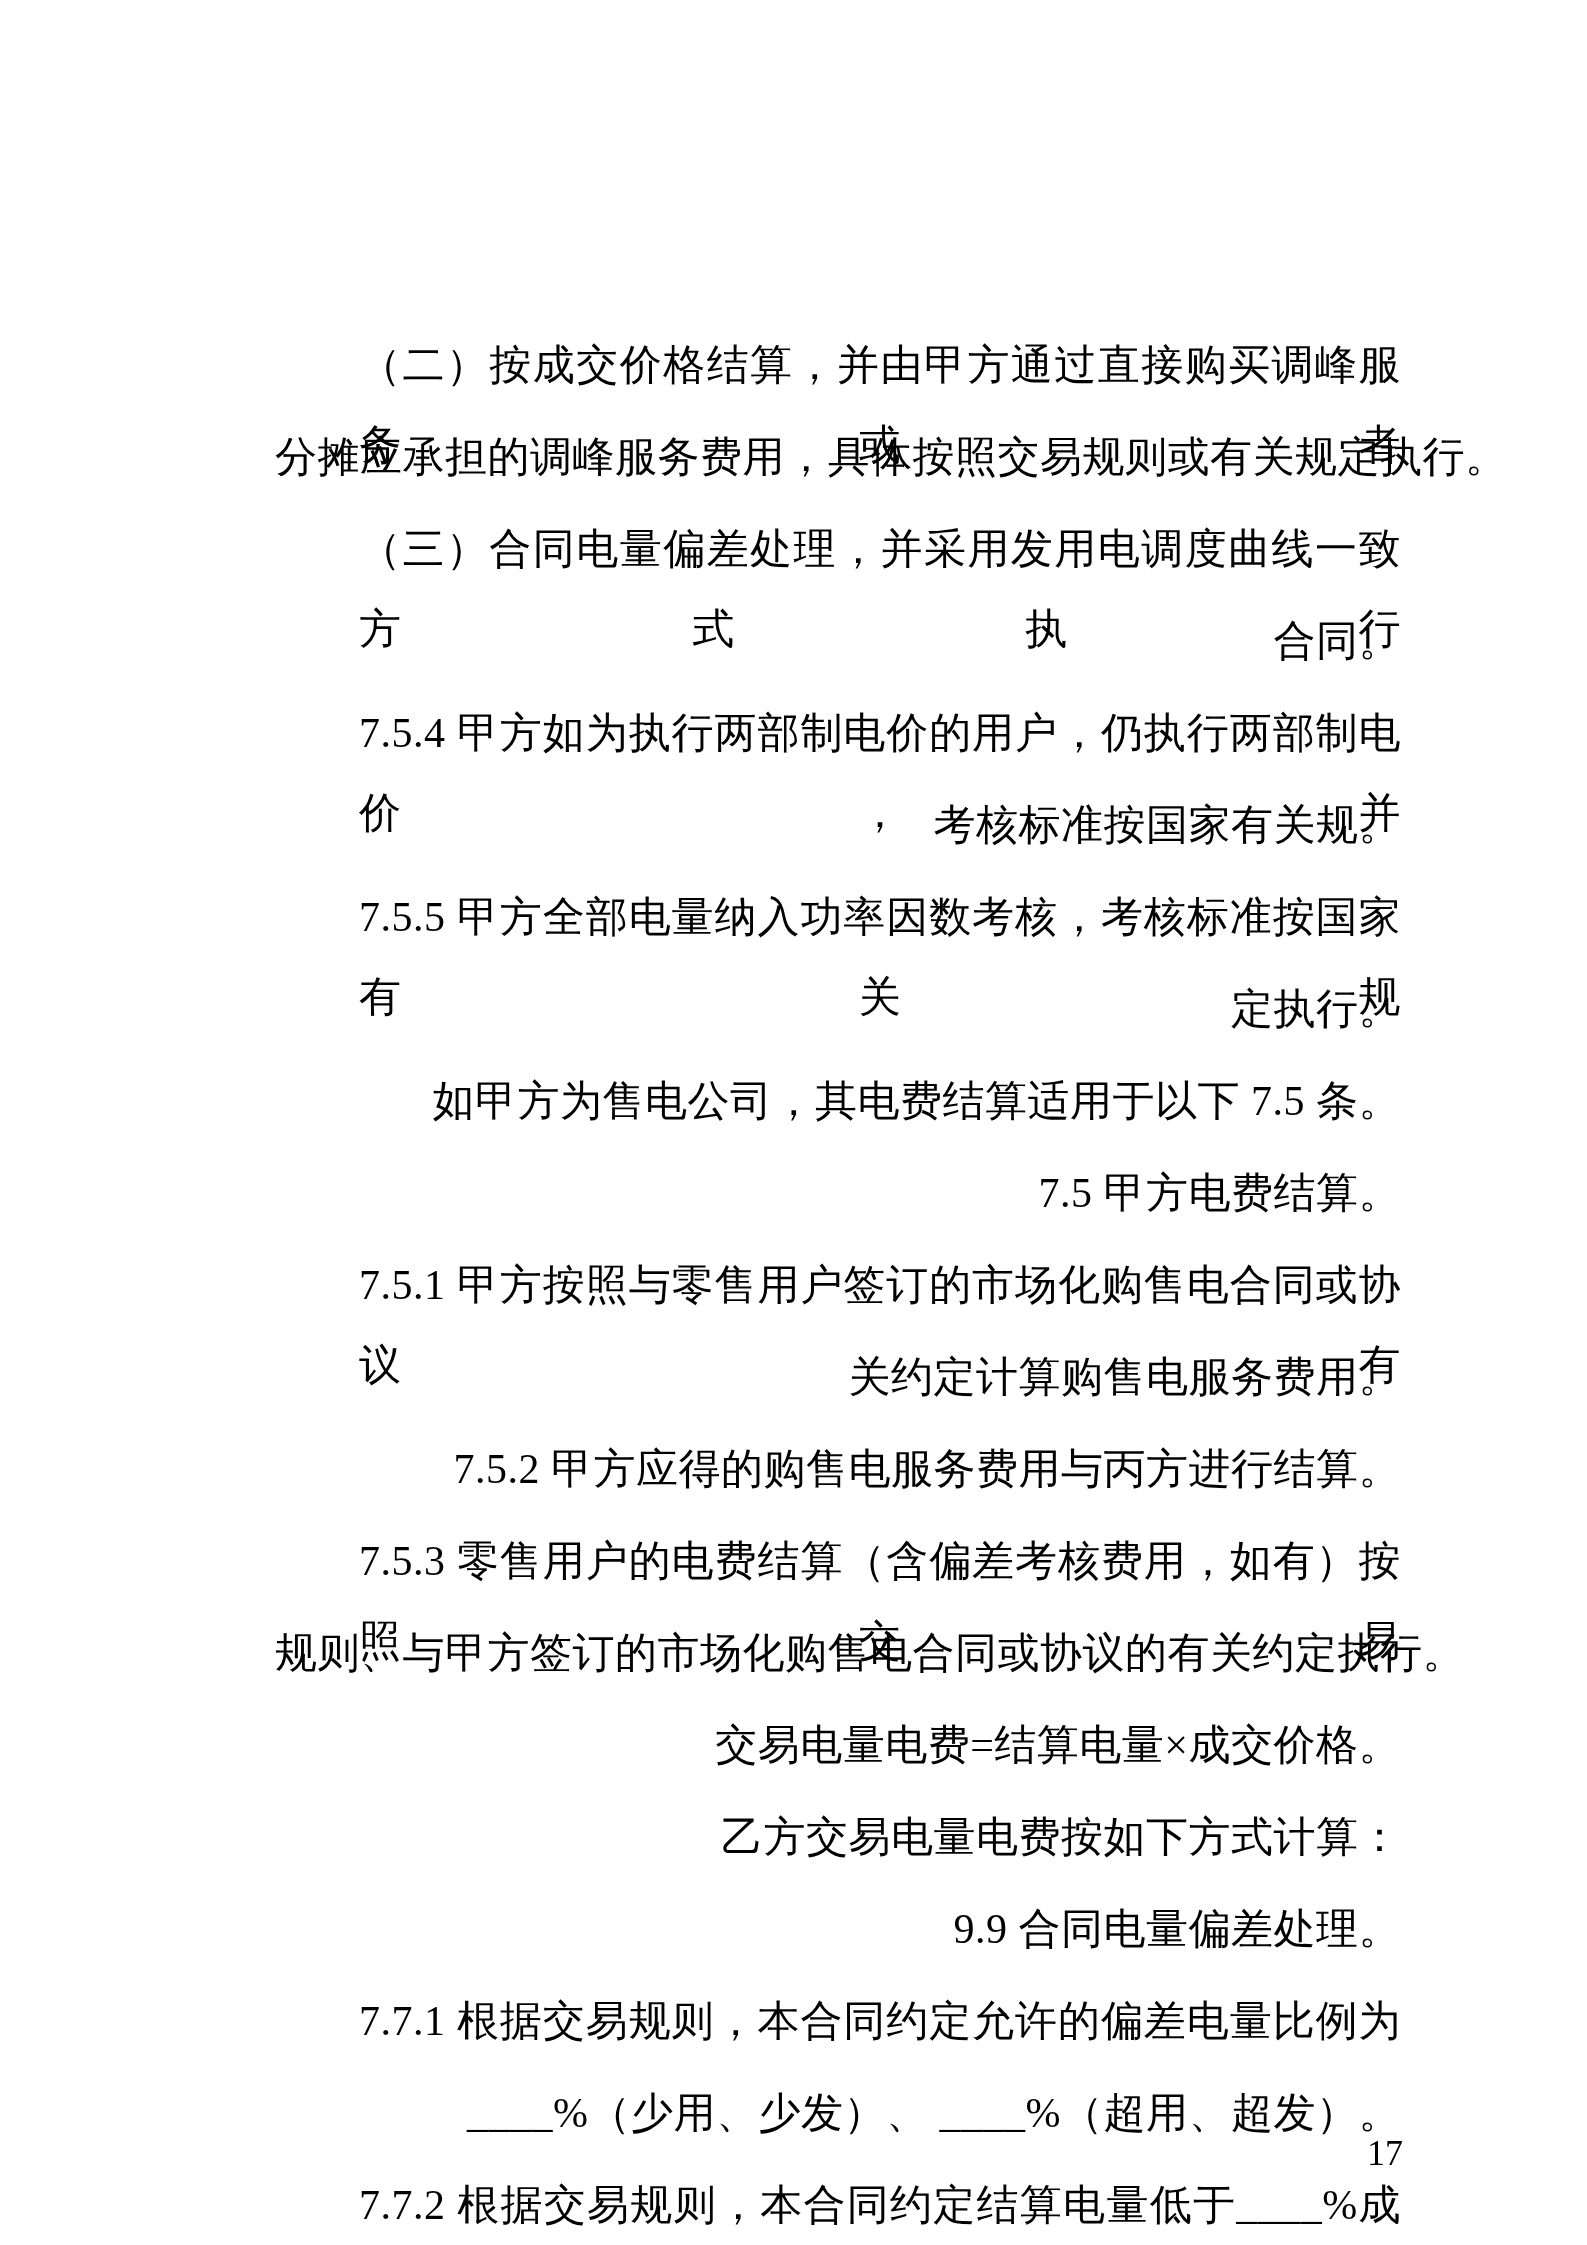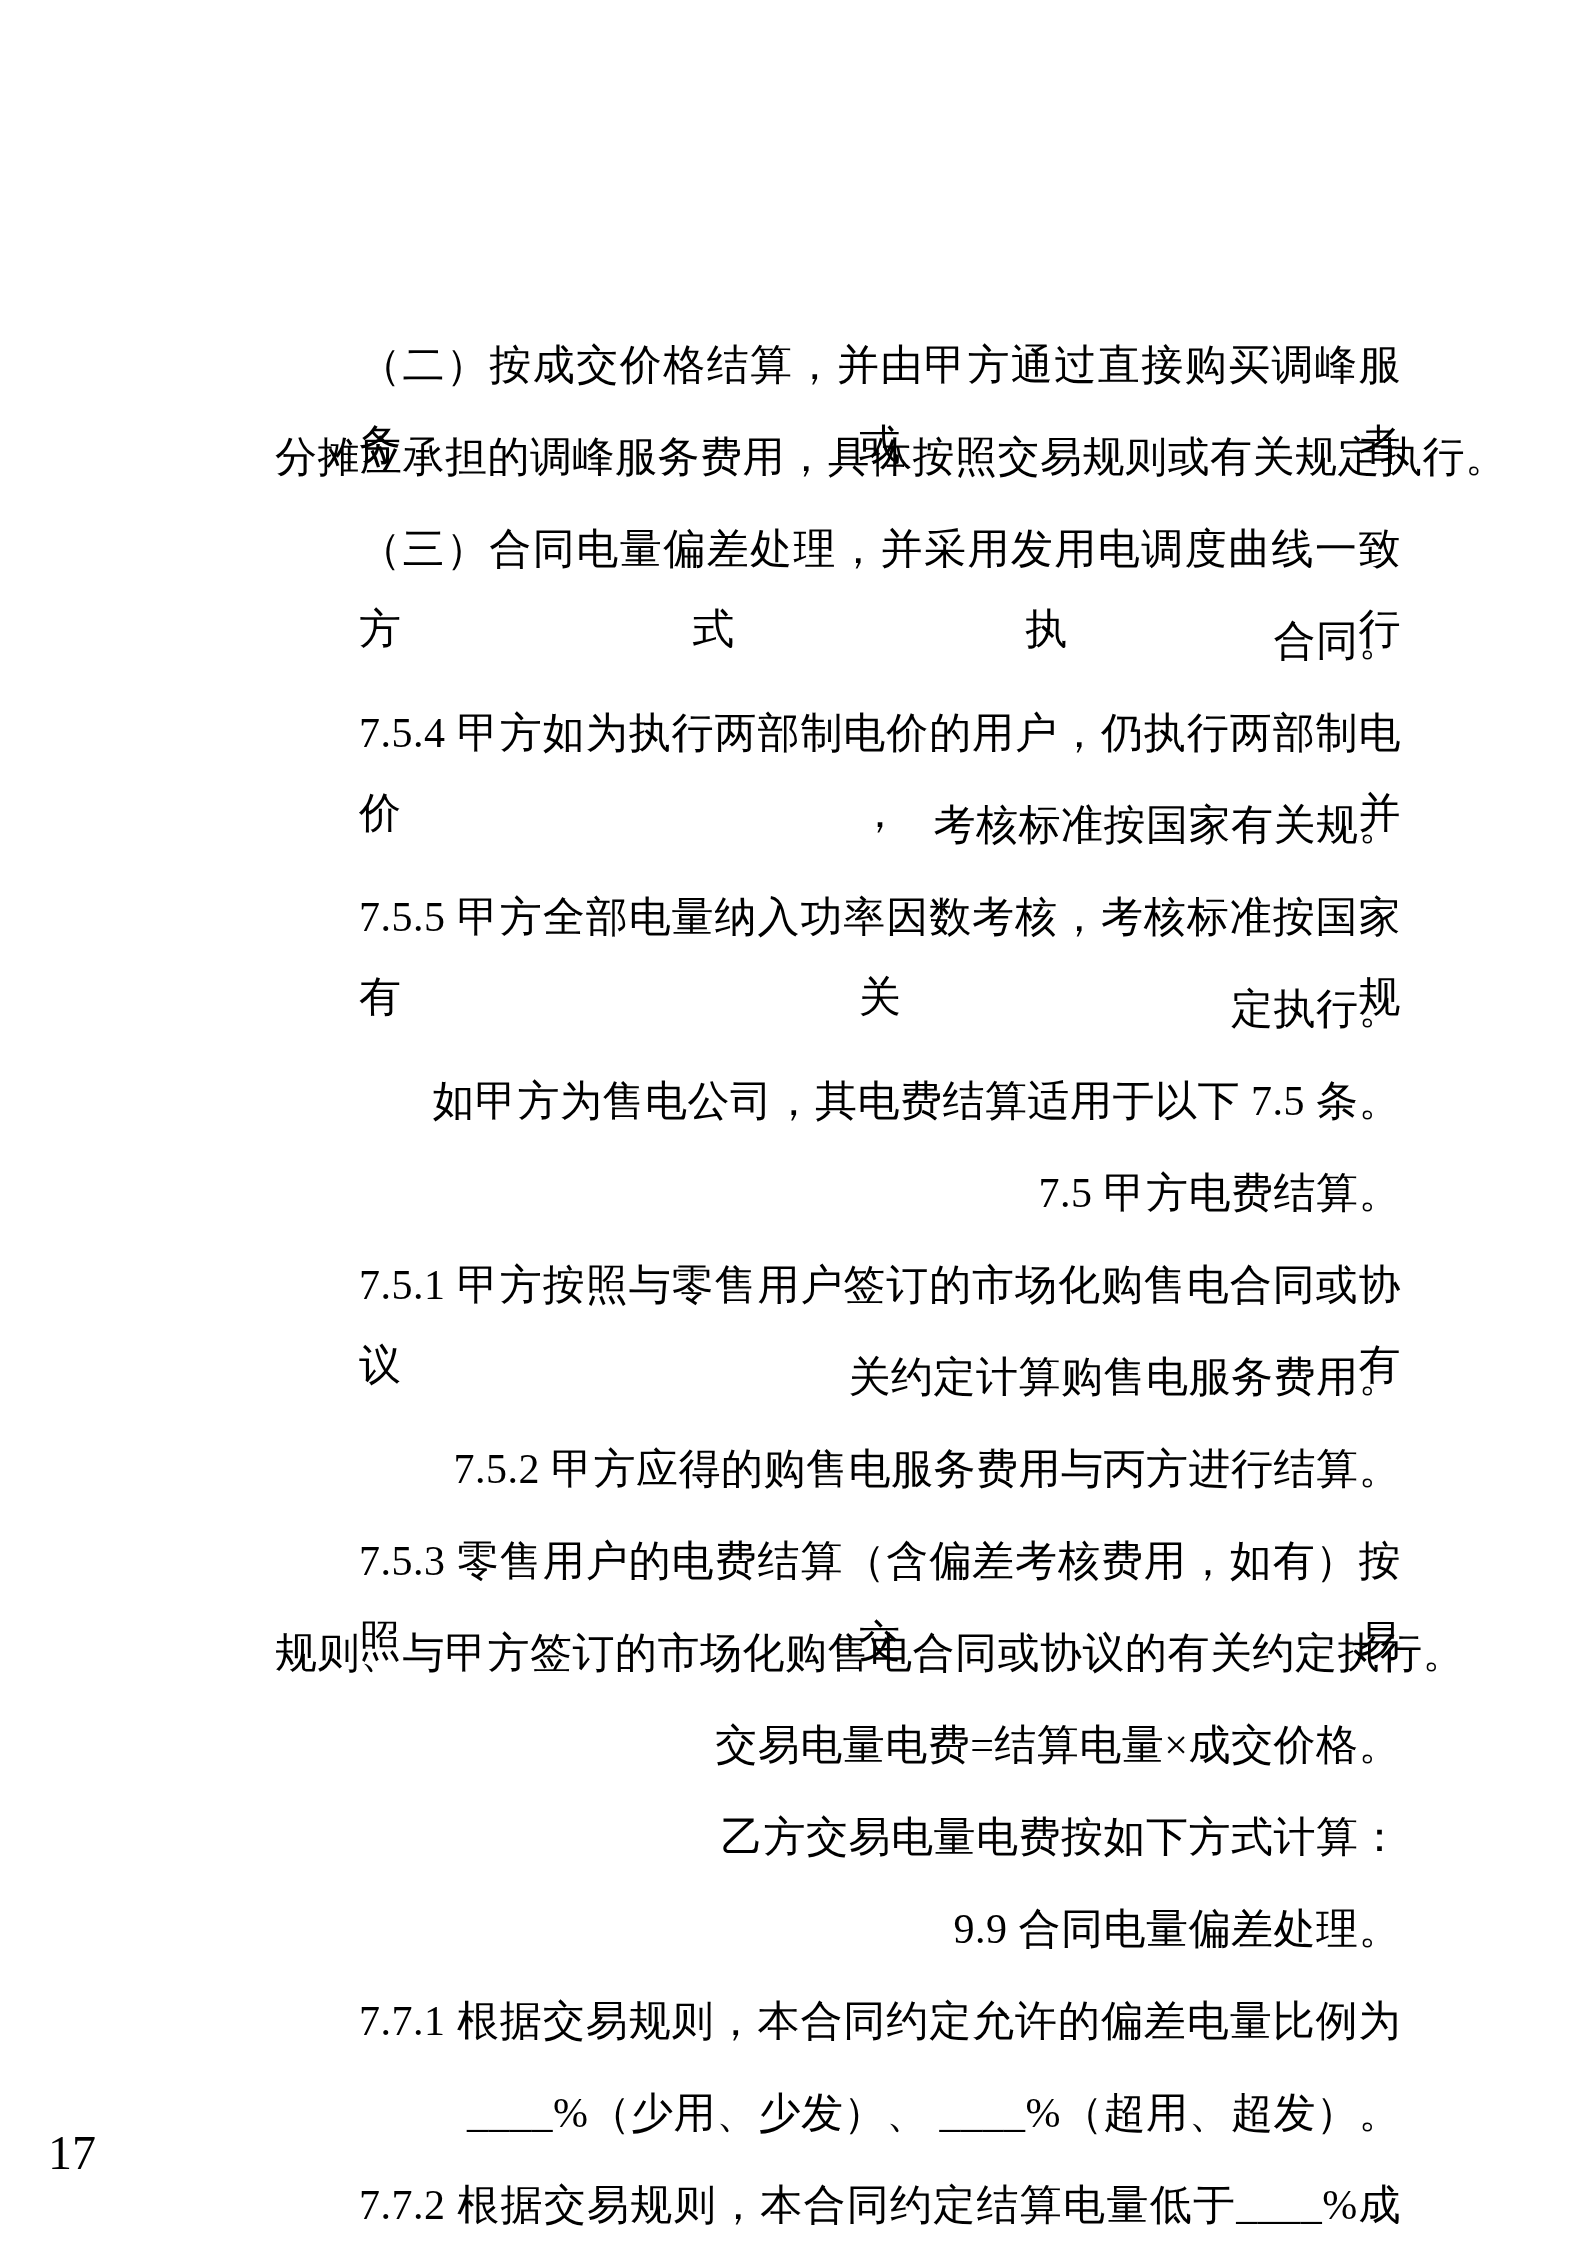--- a/index.html
+++ b/index.html
@@ -37,22 +37,22 @@
     white-space: normal;
     text-align: justify;
     text-align-last: justify;
     text-justify: inter-ideograph;
   }
   .page-number {
     position: absolute;
     top: 2083px;
     left: 0;
     width: 1355px;
-    text-align: left;
-    font-size: 48px;
+    text-align: right;
+    font-size: 36px;
     line-height: 44px;
   }
 </style>
 </head>
 <body>
 
 <div class="page">
   <div class="content">
     <div class="line indent stretch">（二）按成交价格结算，并由甲方通过直接购买调峰服务或者</div>
     <div class="line">分摊应承担的调峰服务费用，具体按照交易规则或有关规定执行。</div>

